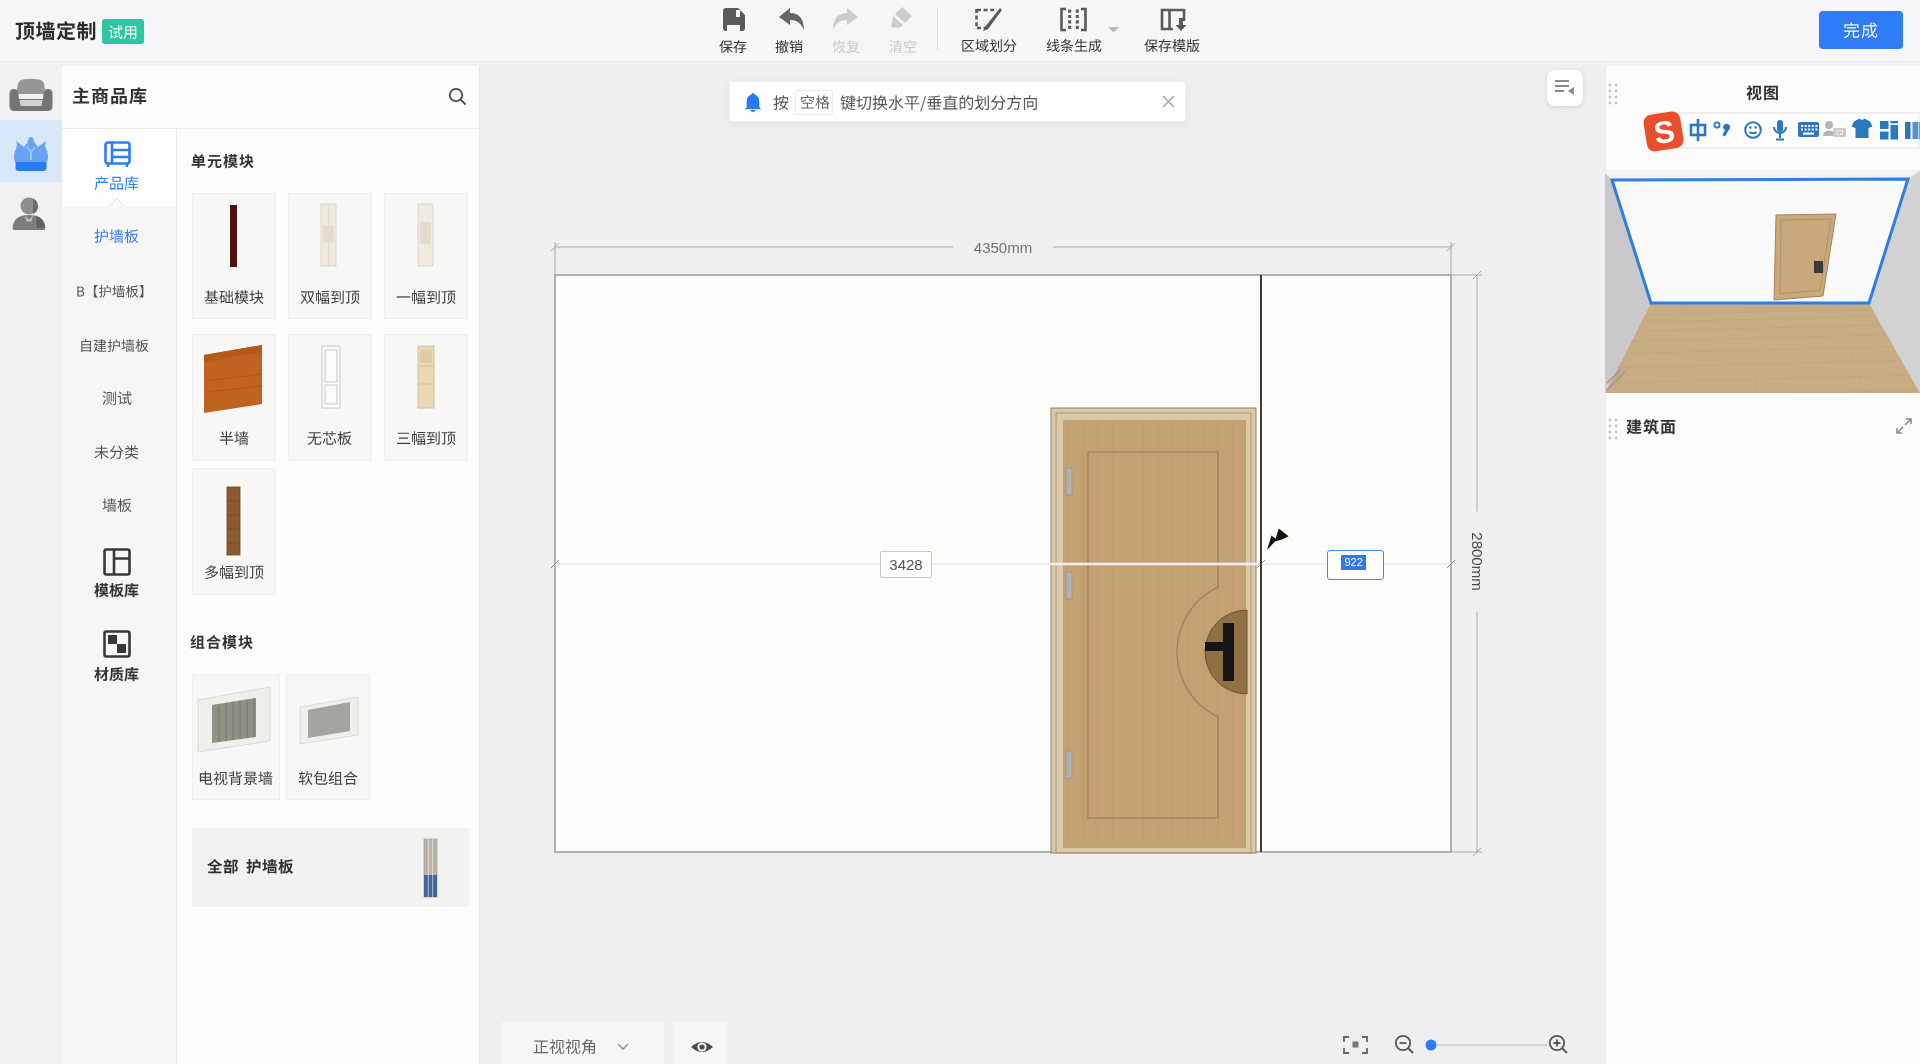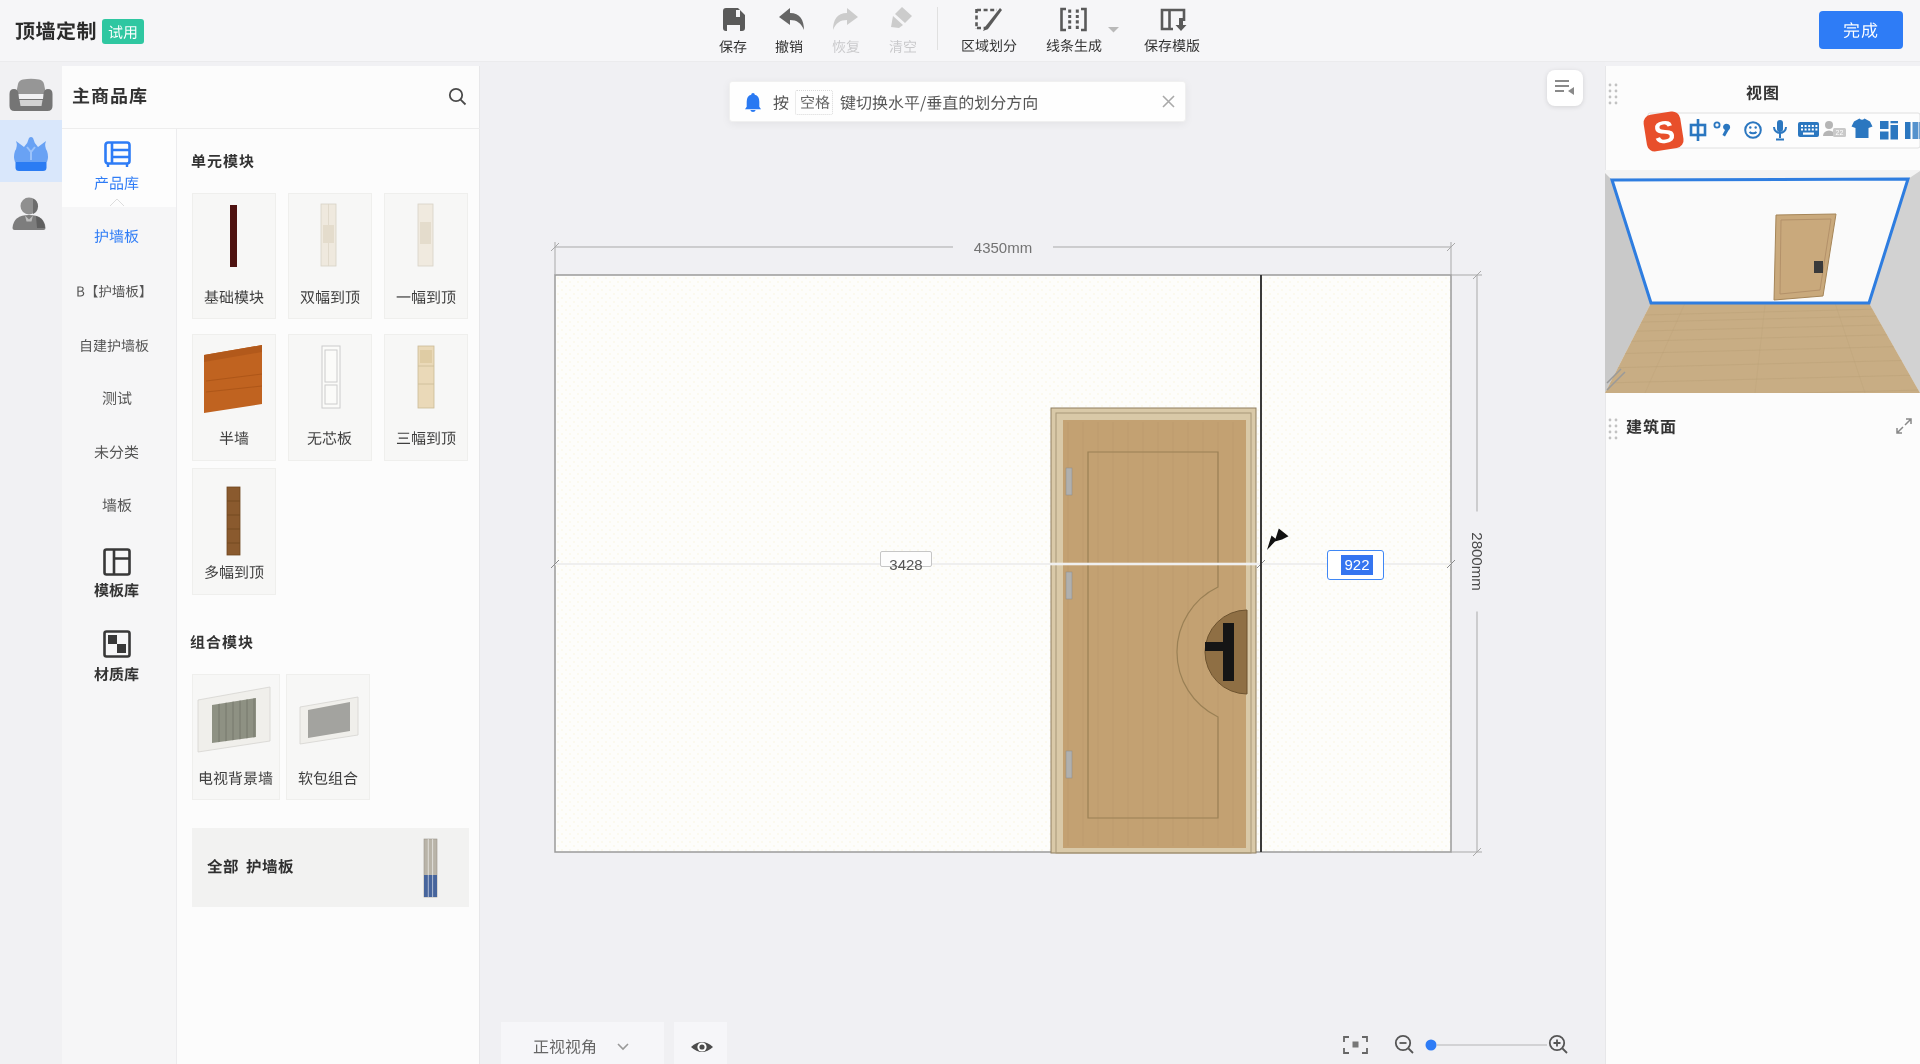--- a/index.html
+++ b/index.html
@@ -519,22 +519,22 @@
     <path d="M555 564 H1451" stroke="#ffffff" stroke-width="2.5"></path>
     <path d="M555 564 H1451" stroke="#c9c9c9" stroke-width="0.6"></path>
     <g stroke="#8a8a8a" stroke-width="1">
       <path d="M551 568 L559 560 M1257 568 L1265 560 M1447 568 L1455 560"></path>
     </g>
     <rect x="1260" y="275" width="2" height="577" fill="#3a3a3a"></rect>
     <path d="M1267 550 L1271.5 535.5 L1275.5 538.8 L1278.8 528.5 L1288.5 536.2 L1282 539.5 L1275 541.5 Z" fill="#111"></path>
   </svg>
 <div class="lat" style="left:953px;top:239px;width:100px;text-align:center;font-size:15px;color:#737373;background:#f0f0f3">4350mm</div>
 <div class="lat" style="left:1427px;top:553px;width:100px;text-align:center;font-size:15px;color:#4a4a4a;background:#f0f0f3;transform:rotate(90deg)">2800mm</div>
-<div class="lat" style="left:880px;top:551px;width:52px;height:16px;line-height:26px;text-align:center;font-size:15px;color:#555;background:#fdfdfd;border:1px solid #c6c6c6;border-radius:2px">3428</div>
-<div class="lat" style="left:1327px;top:550px;width:57px;height:30px;background:#fff;border:1px solid #3f87f5;border-radius:3px;font-size:15px">
+<div class="lat" style="left:880px;top:551px;width:52px;height:27px;line-height:26px;text-align:center;font-size:15px;color:#555;background:#fdfdfd;border:1px solid #c6c6c6;border-radius:2px">3428</div>
+<div class="lat" style="left:1327px;top:550px;width:57px;height:30px;background:#fff;border:1px solid #3f87f5;border-radius:3px;font-size:11px">
     <span style="position:absolute;left:13px;top:3.5px;background:#3575f0;color:#fff;padding:1.5px 3.5px">922</span>
   </div>
 <div class="abs" style="left:729px;top:81px;width:457px;height:41px;background:#fefefe;border:1px solid #f0f0f0;border-radius:3px;box-shadow:0 2px 8px rgba(0,0,0,.06)"></div>
 <svg class="t" style="left:744px;top:93px" width="18" height="21">
     <path d="M9 0 q1.8 0 1.8 1.8 q4.5 1 4.5 7 v5 l1.7 2.4 h-16 L2.7 13.8 v-5 q0-6 4.5-7 Q7.2 0 9 0 Z" fill="#2979f2"></path>
     <path d="M6.3 17 a2.8 2.8 0 0 0 5.4 0 Z" fill="#2979f2"></path>
   </svg>
 <svg class="t" style="left:773.0px;top:93.6px" width="18" height="18">
     <g fill="#555" transform="translate(0,14.72) scale(0.01600,-0.01600)">
       <use href="#r6309" x="0"></use>

